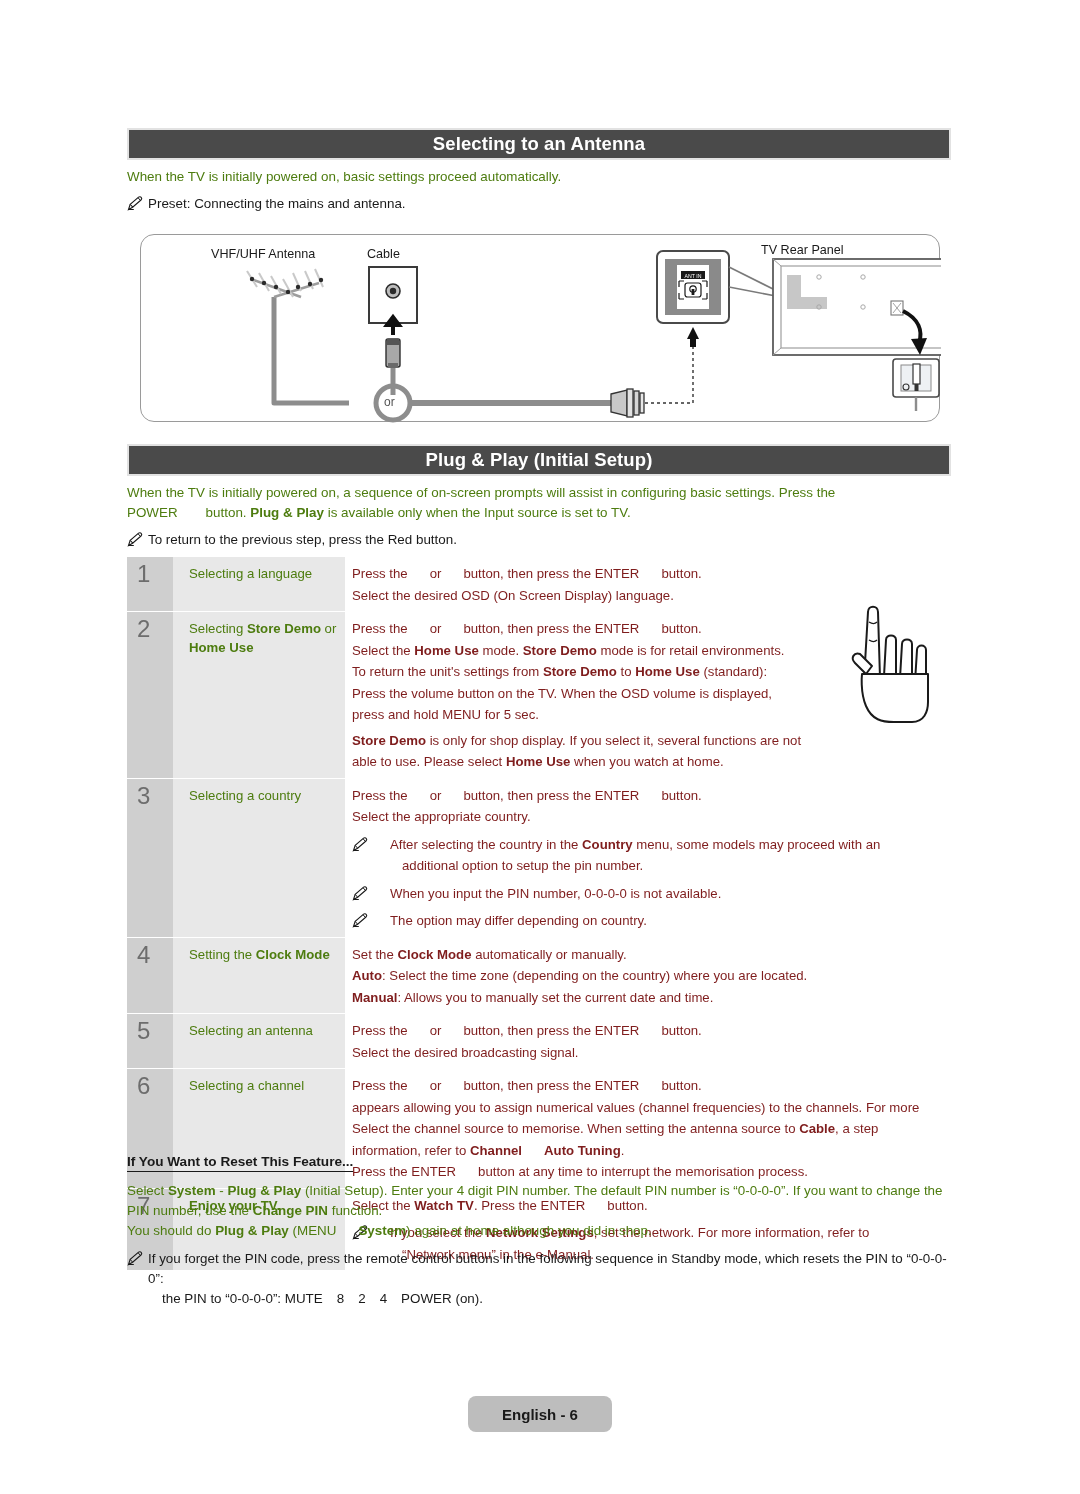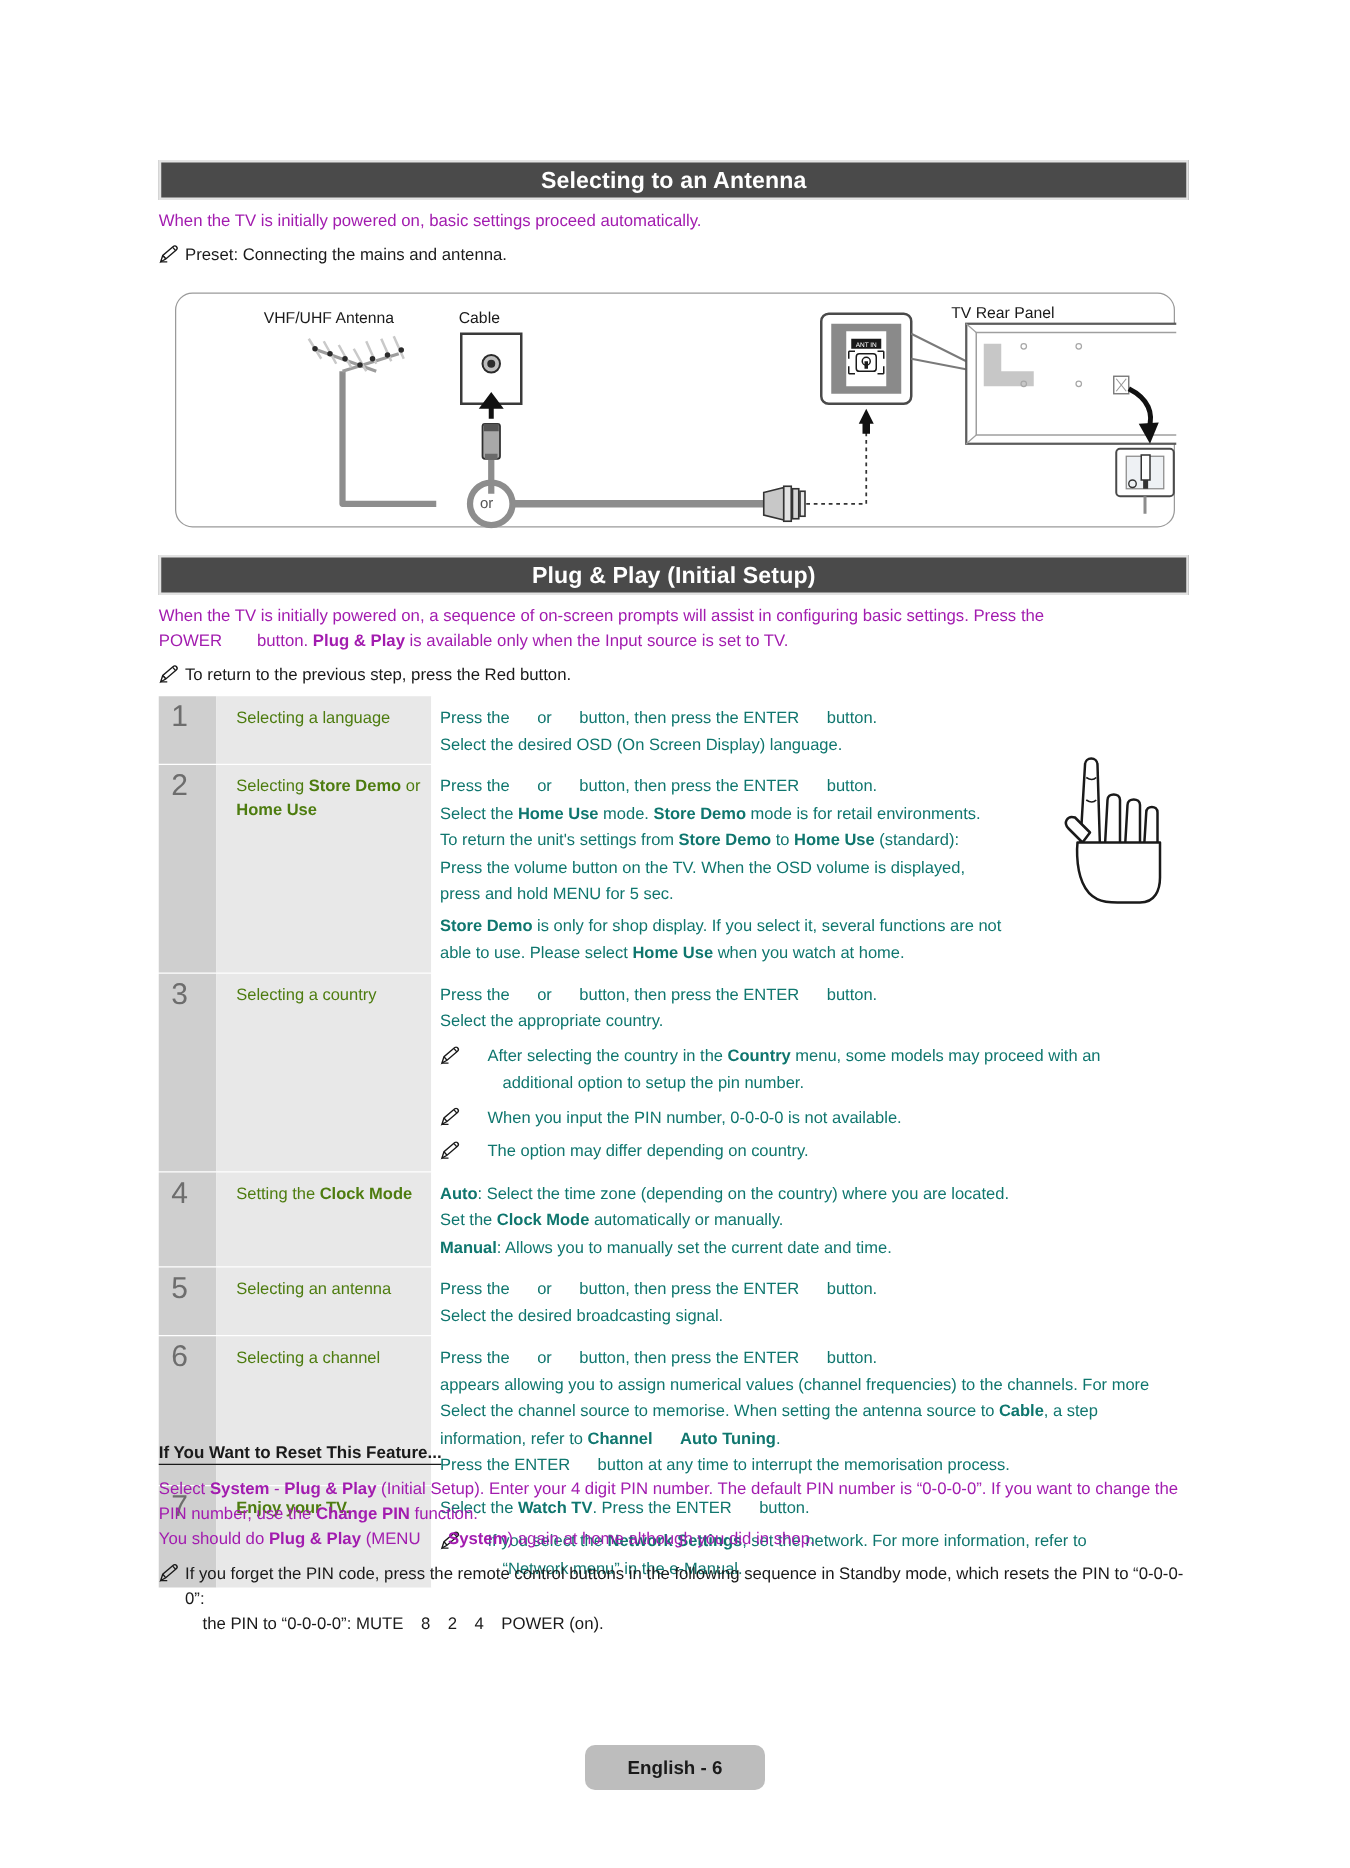--- a/index.html
+++ b/index.html
@@ -16,21 +16,21 @@
     background:#4a4a4a;border:2px solid #e2e2e2;
     box-sizing:border-box;
     display:flex;align-items:center;justify-content:center;
   }
   .bar span{
     color:#ffffff;font-size:18.5px;font-weight:bold;letter-spacing:.1px;
   }
 
   
   .ptxt{
-    position:absolute;font-size:13.4px;line-height:20px;color:#a21caf;
+    position:absolute;font-size:13.4px;line-height:20px;color:#4d7c0f;
   }
   .b{font-weight:bold;}
   .gap{display:inline-block;width:22px;}
   .gap-sm{display:inline-block;width:14px;}
   .gap-lg{display:inline-block;width:28px;}
 
   
   .note{position:absolute;display:flex;align-items:flex-start;font-size:13.4px;line-height:20px;}
   .pencil{
     flex:0 0 auto;width:17px;height:15px;margin-right:4px;position:relative;top:2px;
@@ -53,21 +53,21 @@
     font-size:24px;color:#6d6d6d;font-weight:400;
     padding:4px 0 0 10px;box-sizing:border-box;line-height:26px;
   }
   .c-lab{
     flex:0 0 172px;background:#e8e8e8;
     font-size:13.2px;line-height:19px;color:#4d7c0f;
     padding:7px 8px 6px 16px;box-sizing:border-box;
   }
   .c-desc{
     flex:1 1 auto;background:#ffffff;
-    font-size:13.2px;line-height:21.5px;color:#0f766e;
+    font-size:13.2px;line-height:21.5px;color:#7f1d1d;
     padding:6px 0 5px 7px;box-sizing:border-box;
   }
   .c-desc p{margin:0;}
   .c-desc .nline{display:flex;align-items:flex-start;margin:0;gap:16px;}
   .c-desc .nline .pencil{margin-right:5px;top:3px;}
   .c-desc .nline .ntext{display:block;text-indent:0;padding-left:0;}
 
   
   .reset-h{
     position:absolute;left:127px;font-size:13.6px;font-weight:bold;
@@ -311,22 +311,22 @@
         </div>
       </div>
     </div>
 
     <div class="row">
       <div class="c-num">4</div>
       <div class="c-lab">
         <span>Setting the </span><span class="b">Clock Mode</span>
       </div>
       <div class="c-desc">
+        <p>Set the <b>Clock Mode</b> automatically or manually.</p>
         <p><b>Auto</b>: Select the time zone (depending on the country) where you are located.</p>
-        <p>Set the <b>Clock Mode</b> automatically or manually.</p>
         <p><b>Manual</b>: Allows you to manually set the current date and time.</p>
       </div>
     </div>
 
     <div class="row">
       <div class="c-num">5</div>
       <div class="c-lab">
         <span>Selecting an antenna</span>
       </div>
       <div class="c-desc">

